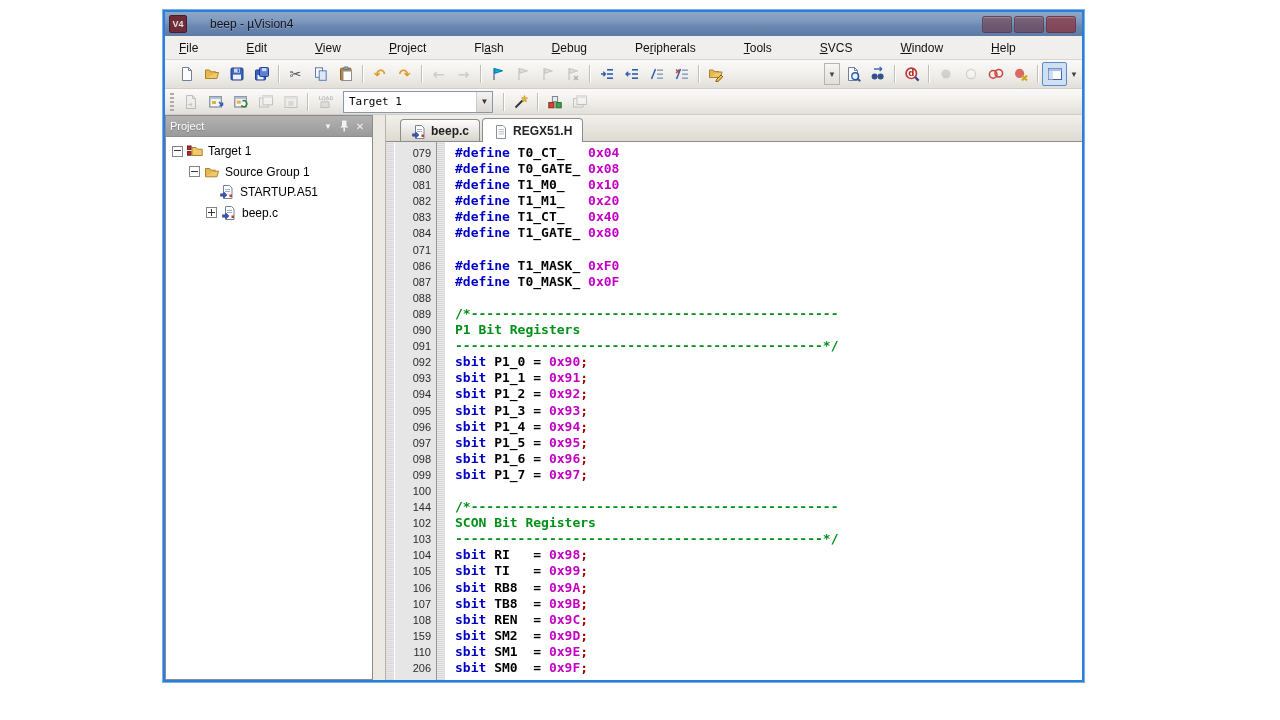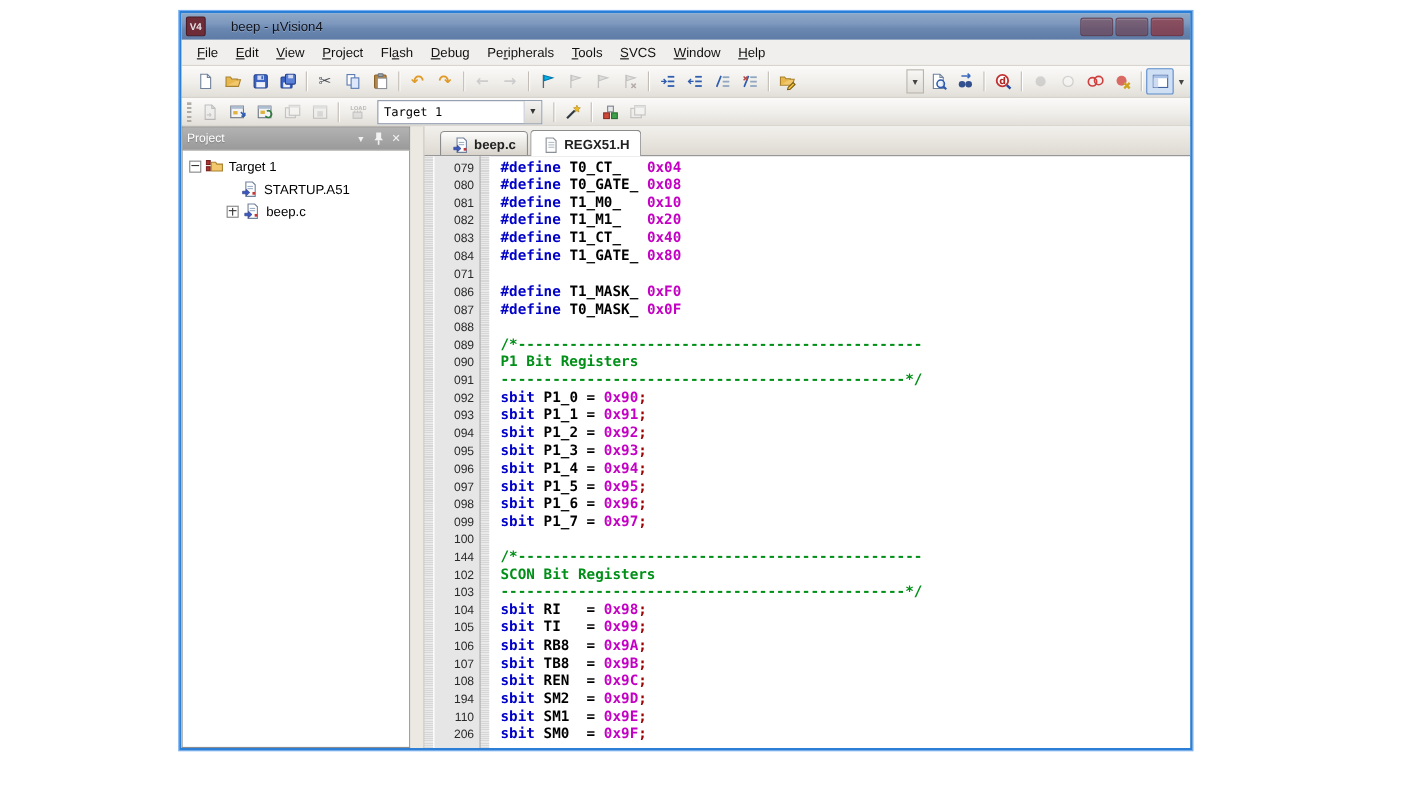--- a/index.html
+++ b/index.html
@@ -13,21 +13,21 @@
     position:relative;}
   .app-icon{width:16px;height:16px;background:#6d2c38;border:1px solid #4a1d26;border-radius:2px;
     color:#e8e0e4;font-size:9px;font-weight:bold;display:flex;align-items:center;justify-content:center;margin-right:23px;}
   .title-text{font-size:12px;color:#10131c;text-shadow:0 1px 0 rgba(255,255,255,.25);}
   .win-controls{position:absolute;right:6px;top:4px;display:flex;gap:2px;}
   .win-btn{width:28px;height:15px;border-radius:3px;background:rgba(110,50,60,.55);
     border:1px solid rgba(70,30,40,.4);box-shadow:inset 0 1px 1px rgba(255,255,255,.25);}
   .win-btn.close{background:rgba(140,45,55,.7);}
   
   .menubar{height:23px;flex:0 0 23px;background:#f0efed;border-bottom:1px solid #d8d5cf;
-    display:flex;align-items:center;padding-left:6px;}
+    display:flex;align-items:center;padding-left:6px;gap:32px;}
   .menu-item{font-size:12px;color:#111;padding:3px 8px;cursor:default;}
   .menu-item u{text-decoration:underline;}
   
   .toolbar{display:flex;align-items:center;background:linear-gradient(to bottom,#fbfaf9 0%,#f0eeea 55%,#e2dfd9 100%);
     border-bottom:1px solid #d0cdc6;}
   .toolbar.tb1{height:28px;flex:0 0 28px;padding:0 4px;}
   .toolbar.tb2{height:25px;flex:0 0 25px;padding:0 4px;}
   .grip{width:4px;height:18px;margin:0 4px 0 1px;
     background:repeating-linear-gradient(to bottom,#b0aca4 0 2px,transparent 2px 4px);}
   .tb-sep{width:1px;height:18px;background:#c2beb6;box-shadow:1px 0 0 #fff;margin:0 4px;}
@@ -415,20 +415,30 @@
             <span class="expander"></span>
             <span class="tree-icon">
               <svg width="16" height="16" viewBox="0 0 16 16">
                 <rect x="0.5" y="3" width="3.6" height="3.6" fill="#b23030" stroke="#701c1c"></rect>
                 <rect x="0.5" y="8.6" width="3.6" height="3.6" fill="#b23030" stroke="#701c1c"></rect>
                 <path d="M5 12.5 v-8 h4 l1.2 1.7 h5 v6.3 z" fill="#f3c86d" stroke="#a9822f"></path>
               </svg>
             </span>
             <span>Target 1</span>
           </div>
+          <div class="tree-row" style="padding-left: 23px;">
+            <span class="expander"></span>
+            <span class="tree-icon">
+              <svg width="16" height="16" viewBox="0 0 16 16">
+                <path d="M1.5 12.8 l1.5-5.6 h11.6 l-1.7 5.6 z" fill="#f3c86d" stroke="#a9822f"></path>
+                <path d="M1.5 12.8 v-8.3 h4.2 l1.2 1.7 h4.8" fill="#e8b84e" stroke="#a9822f"></path>
+              </svg>
+            </span>
+            <span>Source Group 1</span>
+          </div>
           <div class="tree-row" style="padding-left: 40px;">
             <span class="expander-spacer"></span>
             <span class="tree-icon">
               <svg width="16" height="16" viewBox="0 0 16 16">
                 <path d="M4.5 1.5 h6 l2.5 2.5 v10.5 h-8.5 z" fill="#fff" stroke="#70819a"></path>
                 <rect x="6" y="5" width="5" height="1" fill="#9fb0c4"></rect>
                 <rect x="6" y="7" width="5" height="1" fill="#9fb0c4"></rect>
                 <path d="M1.5 9.8 h3.4 v-1.8 l3.2 3 l-3.2 3 v-1.8 h-3.4 z" fill="#3a58c0" stroke="#20307c" stroke-width=".5"></path>
                 <rect x="10.5" y="10.5" width="2.5" height="2.5" fill="#c03838"></rect>
               </svg>
@@ -505,21 +515,21 @@
             <div class="ln">099</div>
             <div class="ln">100</div>
             <div class="ln">144</div>
             <div class="ln">102</div>
             <div class="ln">103</div>
             <div class="ln">104</div>
             <div class="ln">105</div>
             <div class="ln">106</div>
             <div class="ln">107</div>
             <div class="ln">108</div>
-            <div class="ln">194</div>
+            <div class="ln">159</div>
             <div class="ln">110</div>
             <div class="ln">206</div>
           </div>
         <div class="stipple"></div>
         <div class="code"><div class="cl"><span class="seg-k">#define</span><span class="seg-t"> T0_CT_   </span><span class="seg-n">0x04</span></div><div class="cl"><span class="seg-k">#define</span><span class="seg-t"> T0_GATE_ </span><span class="seg-n">0x08</span></div><div class="cl"><span class="seg-k">#define</span><span class="seg-t"> T1_M0_   </span><span class="seg-n">0x10</span></div><div class="cl"><span class="seg-k">#define</span><span class="seg-t"> T1_M1_   </span><span class="seg-n">0x20</span></div><div class="cl"><span class="seg-k">#define</span><span class="seg-t"> T1_CT_   </span><span class="seg-n">0x40</span></div><div class="cl"><span class="seg-k">#define</span><span class="seg-t"> T1_GATE_ </span><span class="seg-n">0x80</span></div><div class="cl"></div><div class="cl"><span class="seg-k">#define</span><span class="seg-t"> T1_MASK_ </span><span class="seg-n">0xF0</span></div><div class="cl"><span class="seg-k">#define</span><span class="seg-t"> T0_MASK_ </span><span class="seg-n">0x0F</span></div><div class="cl"></div><div class="cl"><span class="seg-c">/*-----------------------------------------------</span></div><div class="cl"><span class="seg-c">P1 Bit Registers</span></div><div class="cl"><span class="seg-c">-----------------------------------------------*/</span></div><div class="cl"><span class="seg-k">sbit</span><span class="seg-t"> P1_0 = </span><span class="seg-n">0x90</span><span class="seg-p">;</span></div><div class="cl"><span class="seg-k">sbit</span><span class="seg-t"> P1_1 = </span><span class="seg-n">0x91</span><span class="seg-p">;</span></div><div class="cl"><span class="seg-k">sbit</span><span class="seg-t"> P1_2 = </span><span class="seg-n">0x92</span><span class="seg-p">;</span></div><div class="cl"><span class="seg-k">sbit</span><span class="seg-t"> P1_3 = </span><span class="seg-n">0x93</span><span class="seg-p">;</span></div><div class="cl"><span class="seg-k">sbit</span><span class="seg-t"> P1_4 = </span><span class="seg-n">0x94</span><span class="seg-p">;</span></div><div class="cl"><span class="seg-k">sbit</span><span class="seg-t"> P1_5 = </span><span class="seg-n">0x95</span><span class="seg-p">;</span></div><div class="cl"><span class="seg-k">sbit</span><span class="seg-t"> P1_6 = </span><span class="seg-n">0x96</span><span class="seg-p">;</span></div><div class="cl"><span class="seg-k">sbit</span><span class="seg-t"> P1_7 = </span><span class="seg-n">0x97</span><span class="seg-p">;</span></div><div class="cl"></div><div class="cl"><span class="seg-c">/*-----------------------------------------------</span></div><div class="cl"><span class="seg-c">SCON Bit Registers</span></div><div class="cl"><span class="seg-c">-----------------------------------------------*/</span></div><div class="cl"><span class="seg-k">sbit</span><span class="seg-t"> RI   = </span><span class="seg-n">0x98</span><span class="seg-p">;</span></div><div class="cl"><span class="seg-k">sbit</span><span class="seg-t"> TI   = </span><span class="seg-n">0x99</span><span class="seg-p">;</span></div><div class="cl"><span class="seg-k">sbit</span><span class="seg-t"> RB8  = </span><span class="seg-n">0x9A</span><span class="seg-p">;</span></div><div class="cl"><span class="seg-k">sbit</span><span class="seg-t"> TB8  = </span><span class="seg-n">0x9B</span><span class="seg-p">;</span></div><div class="cl"><span class="seg-k">sbit</span><span class="seg-t"> REN  = </span><span class="seg-n">0x9C</span><span class="seg-p">;</span></div><div class="cl"><span class="seg-k">sbit</span><span class="seg-t"> SM2  = </span><span class="seg-n">0x9D</span><span class="seg-p">;</span></div><div class="cl"><span class="seg-k">sbit</span><span class="seg-t"> SM1  = </span><span class="seg-n">0x9E</span><span class="seg-p">;</span></div><div class="cl"><span class="seg-k">sbit</span><span class="seg-t"> SM0  = </span><span class="seg-n">0x9F</span><span class="seg-p">;</span></div></div>
       </div>
     </div>
   </div>
 </div>
 

